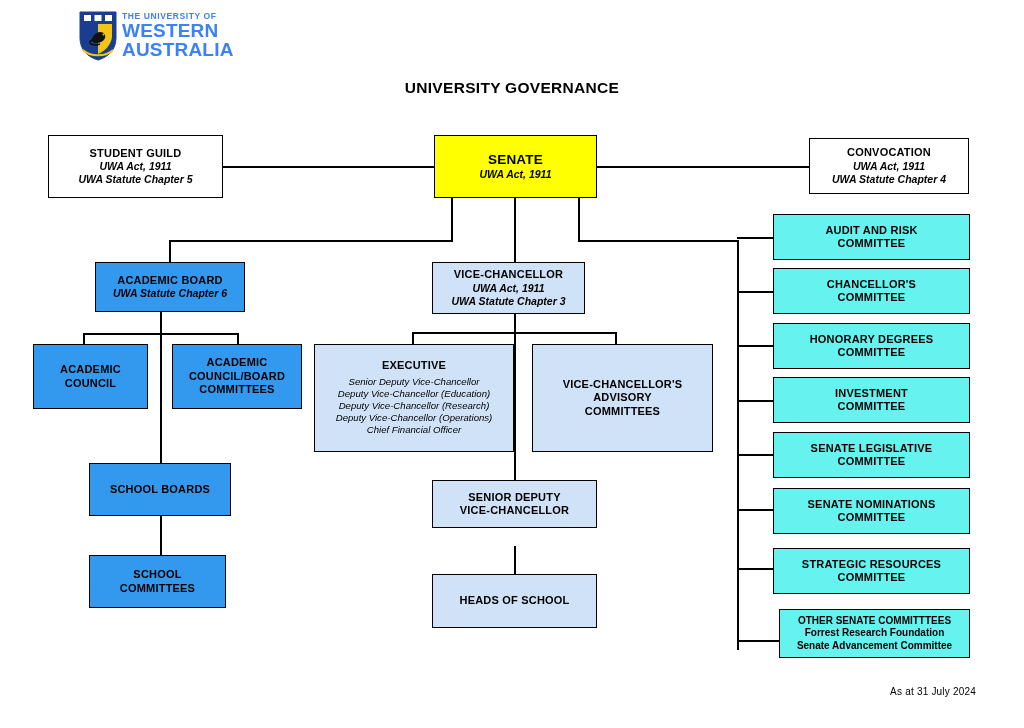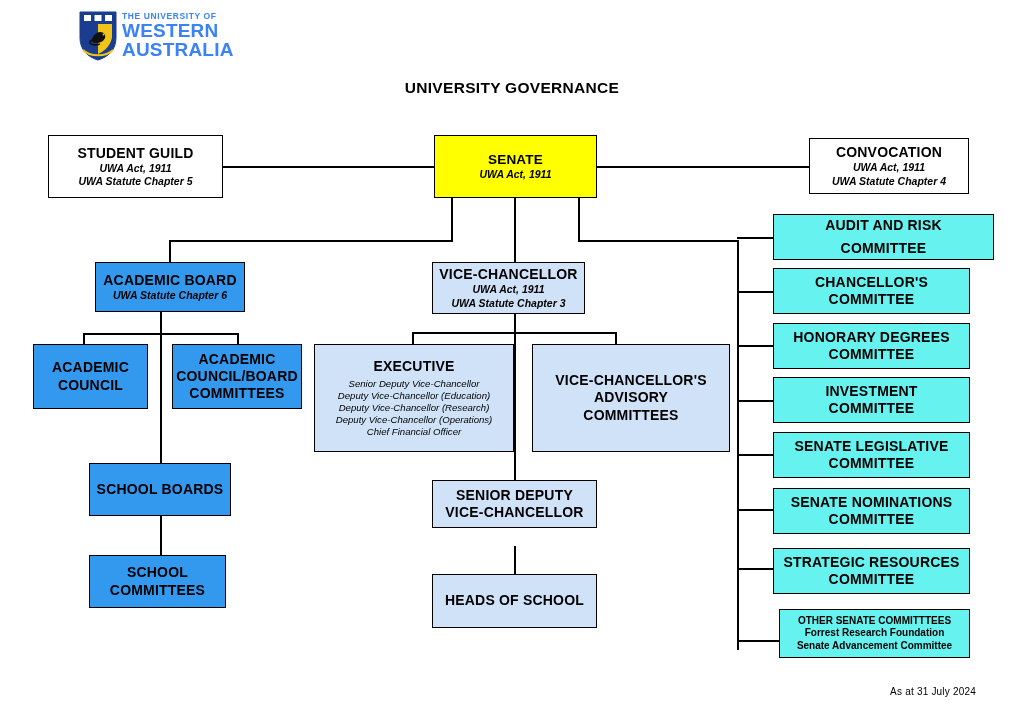--- a/index.html
+++ b/index.html
@@ -77,21 +77,21 @@
     display: flex;
     flex-direction: column;
     align-items: center;
     justify-content: center;
     text-align: center;
     padding: 2px 4px;
     z-index: 3;
   }
   .node .t-main {
     font-weight: bold;
-    font-size: 14px;
+    font-size: 11px;
     line-height: 1.22;
     letter-spacing: 0.2px;
   }
   .node .t-sub {
     font-style: italic;
     font-weight: bold;
     font-size: 10.5px;
     line-height: 1.25;
   }
   .node .t-sub-reg {
@@ -249,36 +249,36 @@
 
   <div class="node fill-lightblue" style="left:314px; top:344px; width:200px; height:108px;">
     <div class="t-main" style="margin-bottom:3px;">EXECUTIVE</div>
     <div class="t-sub-reg">Senior Deputy Vice-Chancellor</div>
     <div class="t-sub-reg">Deputy Vice-Chancellor (Education)</div>
     <div class="t-sub-reg">Deputy Vice-Chancellor (Research)</div>
     <div class="t-sub-reg">Deputy Vice-Chancellor (Operations)</div>
     <div class="t-sub-reg">Chief Financial Officer</div>
   </div>
 
-  <div class="node fill-lightblue" style="left:532px; top:344px; width:198px; height:108px;">
+  <div class="node fill-lightblue" style="left:532px; top:344px; width:181px; height:108px;">
     <div class="t-main">VICE-CHANCELLOR'S</div>
     <div class="t-main">ADVISORY</div>
     <div class="t-main">COMMITTEES</div>
   </div>
 
   <div class="node fill-lightblue" style="left:432px; top:480px; width:165px; height:48px;">
     <div class="t-main">SENIOR DEPUTY</div>
     <div class="t-main">VICE-CHANCELLOR</div>
   </div>
 
   <div class="node fill-lightblue" style="left:432px; top:574px; width:165px; height:54px;">
     <div class="t-main">HEADS OF SCHOOL</div>
   </div>
 
-  <div class="node fill-cyan" style="left:773px; top:214px; width:221px; height:46px;justify-content:space-between;">
+  <div class="node fill-cyan" style="left:773px; top:214px; width:197px; height:46px;">
     <div class="t-main">AUDIT AND RISK</div>
     <div class="t-main">COMMITTEE</div>
   </div>
 
   <div class="node fill-cyan" style="left:773px; top:268px; width:197px; height:46px;">
     <div class="t-main">CHANCELLOR'S</div>
     <div class="t-main">COMMITTEE</div>
   </div>
 
   <div class="node fill-cyan" style="left:773px; top:323px; width:197px; height:46px;">

